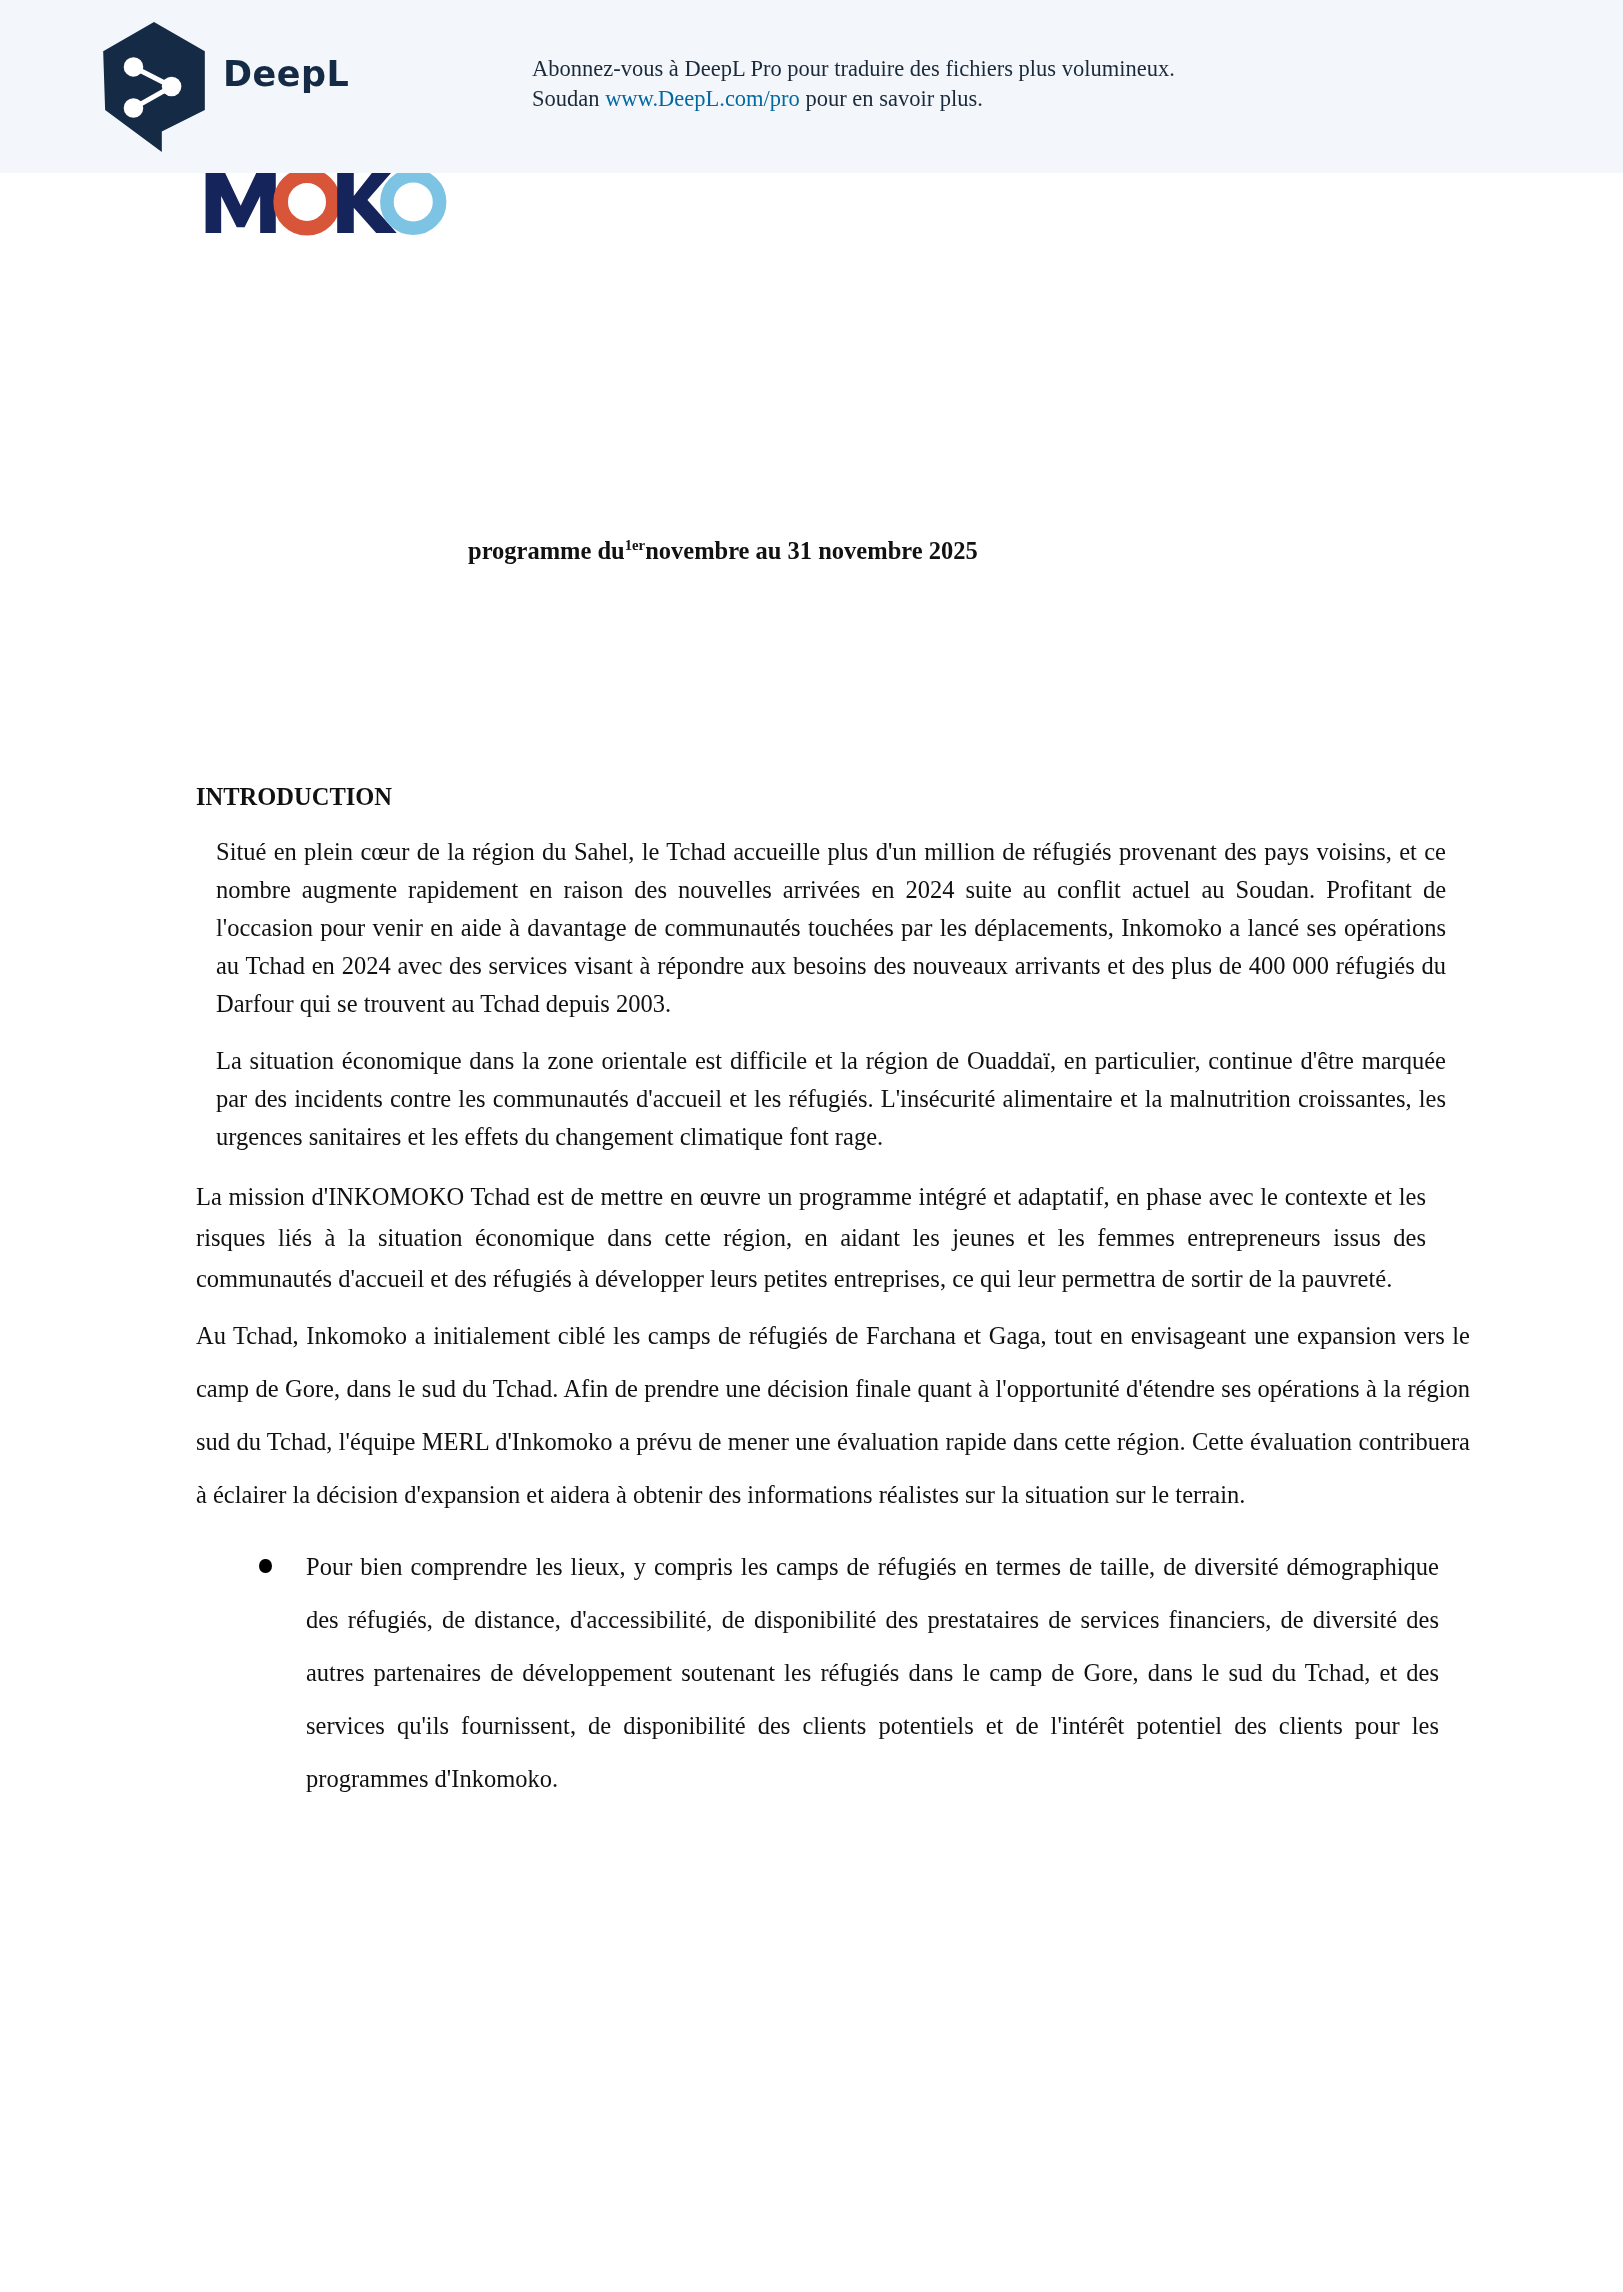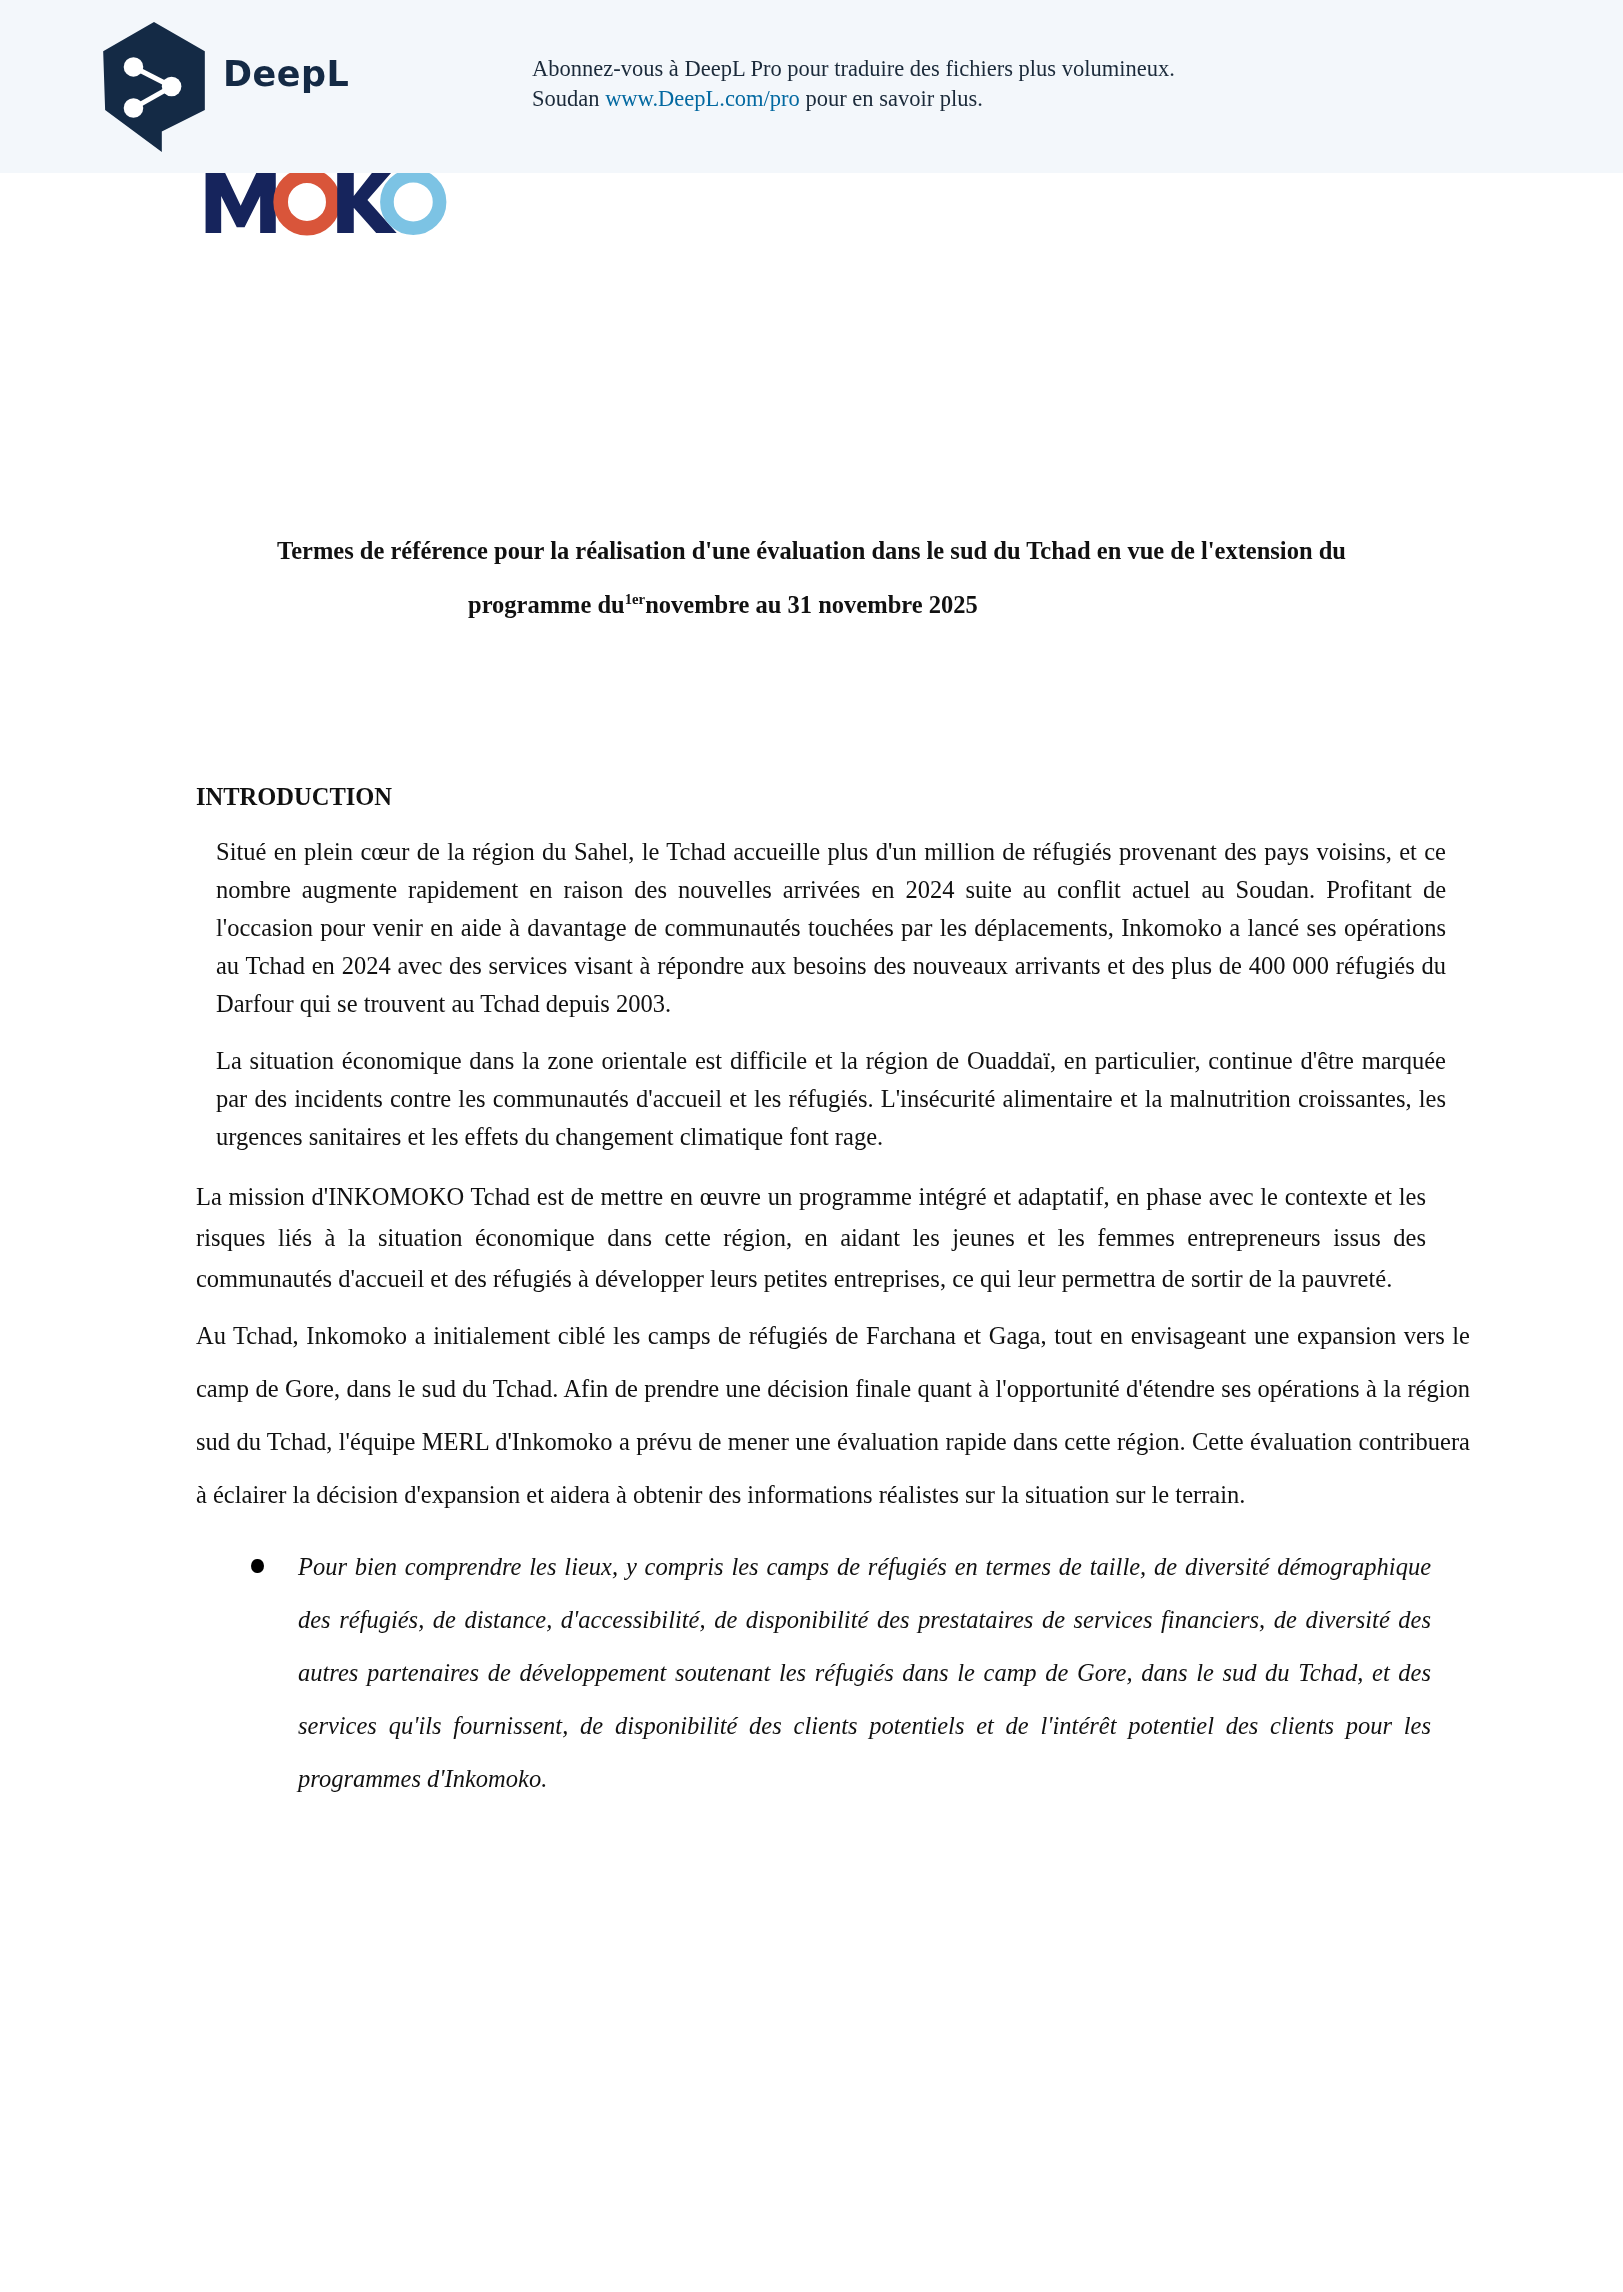--- a/index.html
+++ b/index.html
@@ -77,21 +77,21 @@
   p.para.loose { line-height: 53px; width: 1274px; margin-top: -9.8px;}
   h3.objectifs {
     margin: 25.5px 0 43px 0;
     font-weight: normal;
     font-size: 24.5px;
     line-height: 33px;
     color: #2f5496;
   }
   ul.obj-list {
     list-style: none;
-    margin: 4px; padding: 0; font-style: italic;
+    margin: 12px; padding: 0;
   }
   ul.obj-list li {
     position: relative;
     padding-left: 98px;
     text-align: justify;
     line-height: 53px;
     width: 1133px;
   }
   ul.obj-list li .bullet {
     position: absolute; left: 51px; top: 18.6px;
@@ -124,21 +124,20 @@
   <path d="M2 76 L2 10 L20 10 L38 48 L56 10 L74 10 L74 76 L58 76 L58 38 L42 70 L34 70 L18 38 L18 76 Z" fill="#16245c"></path>
 
   <circle cx="106" cy="44" r="27" fill="none" stroke="#d9553a" stroke-width="15"></circle>
 
   <path d="M137 10 L154 10 L154 38 L176 10 L196 10 L168 42 L198 76 L177 76 L154 50 L154 76 L137 76 Z" fill="#16245c"></path>
 
   <circle cx="215" cy="44" r="27" fill="none" stroke="#7cc3e4" stroke-width="14"></circle>
 </svg>
 
 <div class="doc-title">
-  <span class="l1">Termes de référence pour la réalisation d'une évaluation dans le sud du Tchad en vue de l'extension du</span>
   <span class="l2"><span>programme du</span><sup>1er</sup><span>novembre au 31 novembre 2025</span></span>
 </div>
 
 <div class="content">
   <h2 class="intro">INTRODUCTION</h2>
   <p class="para tight">Situé en plein cœur de la région du Sahel, le Tchad accueille plus d'un million de réfugiés provenant des pays voisins, et ce nombre augmente rapidement en raison des nouvelles arrivées en 2024 suite au conflit actuel au Soudan. Profitant de l'occasion pour venir en aide à davantage de communautés touchées par les déplacements, Inkomoko a lancé ses opérations au Tchad en 2024 avec des services visant à répondre aux besoins des nouveaux arrivants et des plus de 400 000 réfugiés du Darfour qui se trouvent au Tchad depuis 2003.</p>
   <p class="para tight">La situation économique dans la zone orientale est difficile et la région de Ouaddaï, en particulier, continue d'être marquée par des incidents contre les communautés d'accueil et les réfugiés. L'insécurité alimentaire et la malnutrition croissantes, les urgences sanitaires et les effets du changement climatique font rage.</p>
   <p class="para" style="line-height:41px;">La mission d'INKOMOKO Tchad est de mettre en œuvre un programme intégré et adaptatif, en phase avec le contexte et les risques liés à la situation économique dans cette région, en aidant les jeunes et les femmes entrepreneurs issus des communautés d'accueil et des réfugiés à développer leurs petites entreprises, ce qui leur permettra de sortir de la pauvreté.</p>
   <p class="para loose">Au Tchad, Inkomoko a initialement ciblé les camps de réfugiés de Farchana et Gaga, tout en envisageant une expansion vers le camp de Gore, dans le sud du Tchad. Afin de prendre une décision finale quant à l'opportunité d'étendre ses opérations à la région sud du Tchad, l'équipe MERL d'Inkomoko a prévu de mener une évaluation rapide dans cette région. Cette évaluation contribuera à éclairer la décision d'expansion et aidera à obtenir des informations réalistes sur la situation sur le terrain.</p>
 

